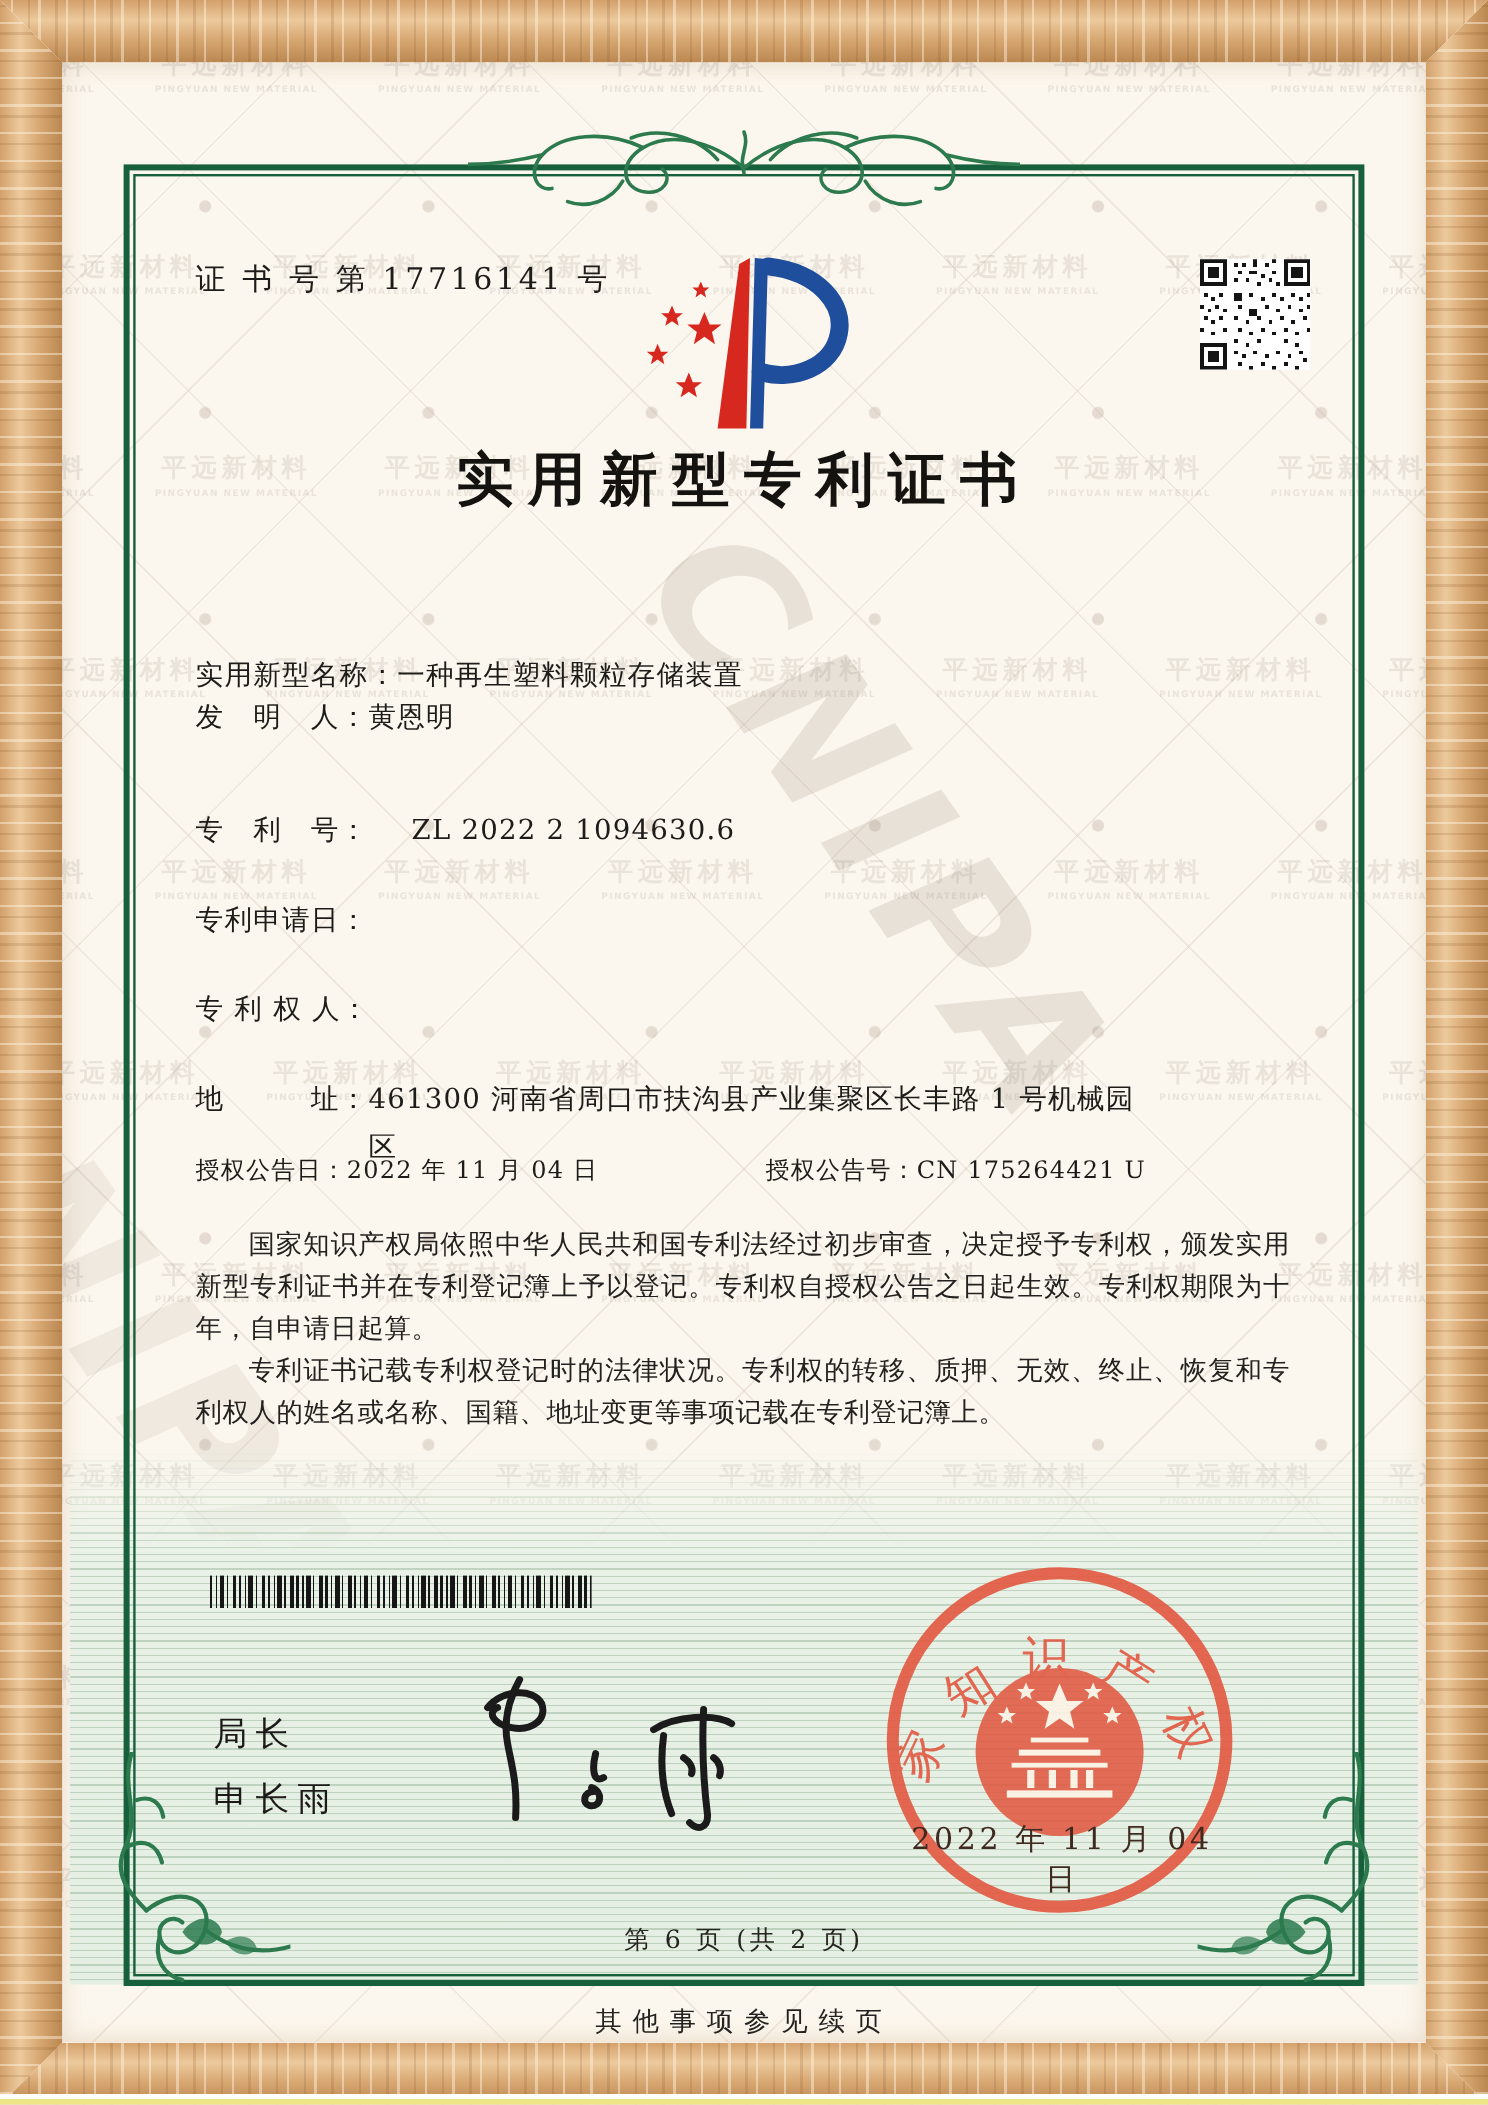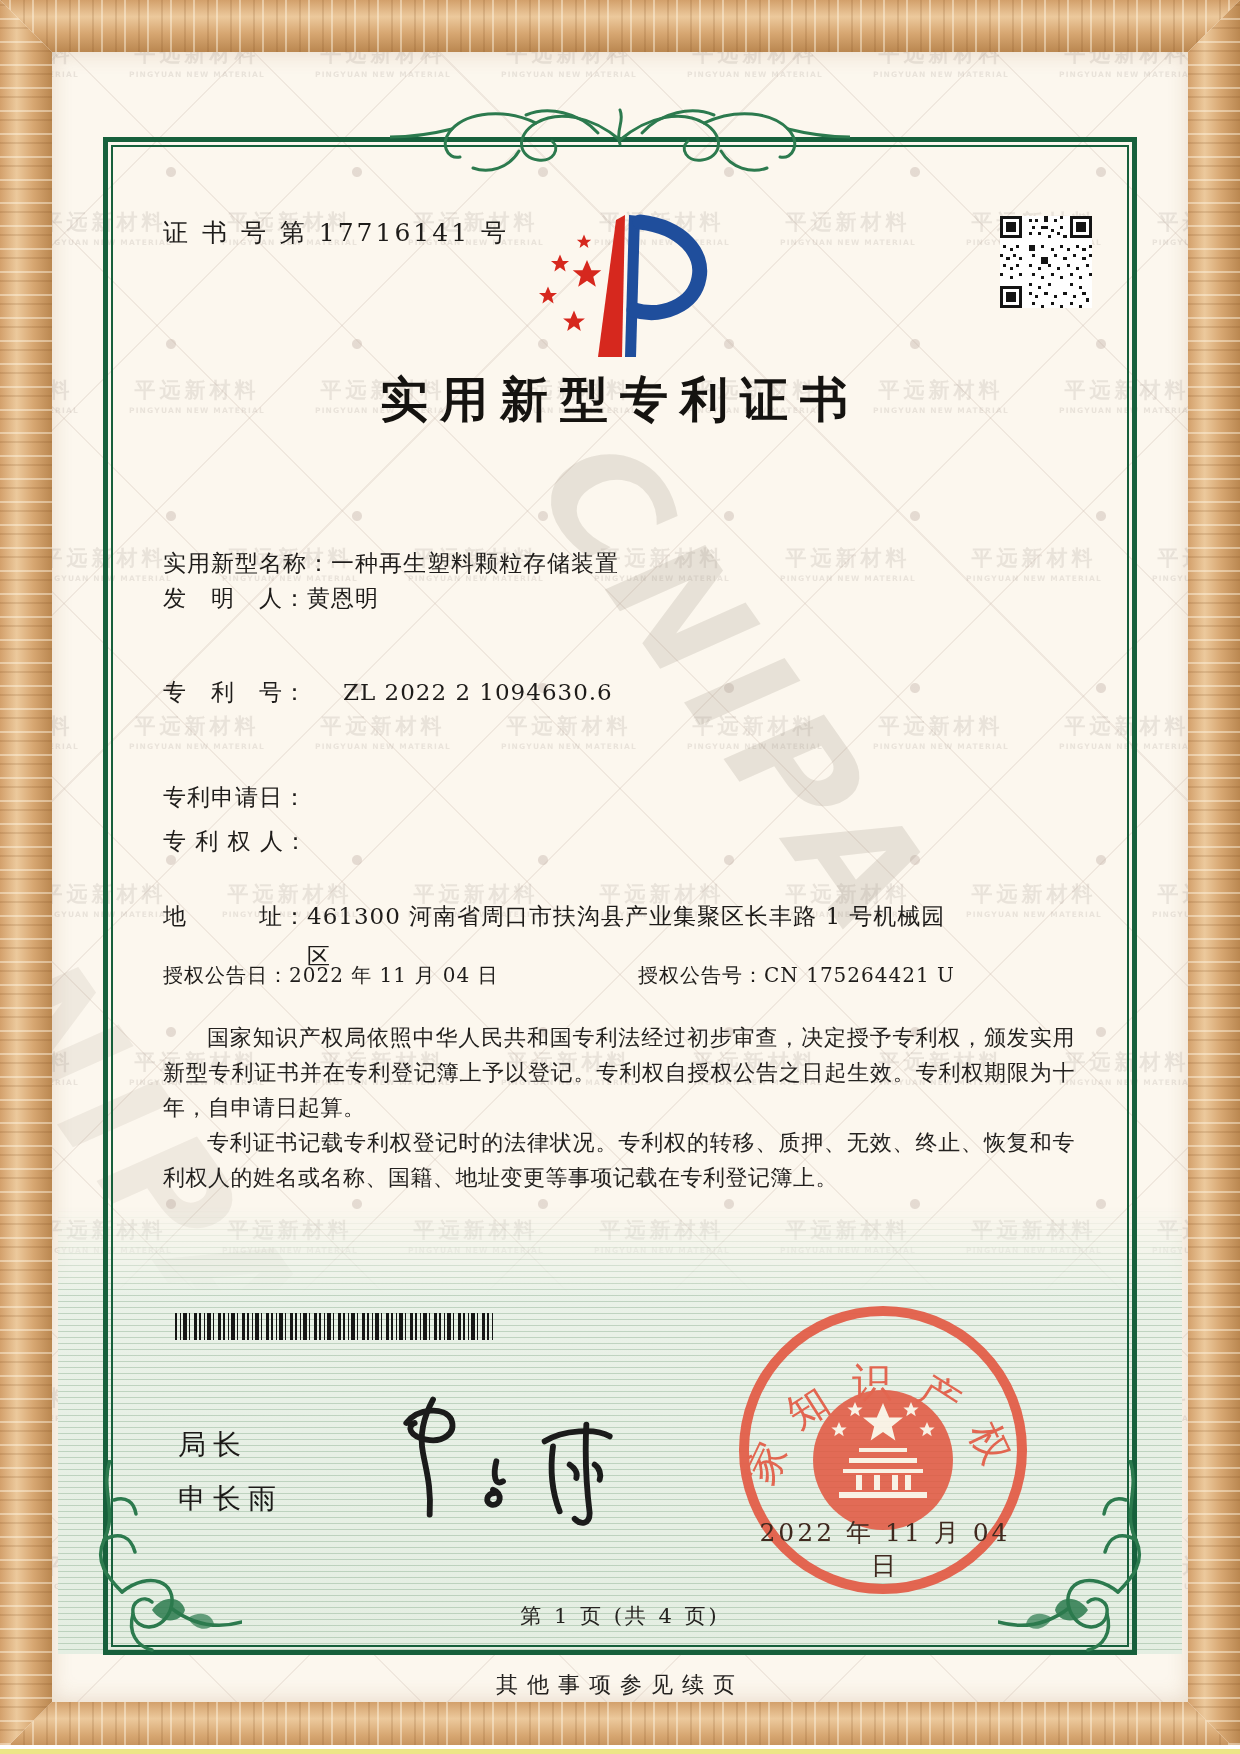--- a/index.html
+++ b/index.html
@@ -65,21 +65,21 @@
   .cert-no{position:absolute;left:163px;top:216px;font-size:25px;letter-spacing:3px;}
   .logo{position:absolute;left:528px;top:212px;}
   .qr{position:absolute;left:1000px;top:216px;width:92px;height:92px;background:#fff;}
   .title{position:absolute;left:0;right:0;top:368px;text-align:center;
     font-size:48px;font-weight:700;letter-spacing:12px;color:#151310;}
 
   .row{position:absolute;left:163px;width:912px;display:flex;font-size:23px;line-height:40px;letter-spacing:1px;}
   .row .lbl{flex:0 0 auto;white-space:pre;}
   .row .val{flex:1 1 auto;}
   .row-name{top:543px;justify-content:space-between;} .row-inventor{top:578px;} .row-patno{top:672px;gap:36px;}
-  .row-filing{top:777px;} .row-patentee{top:821px;} .row-address{top:896px;}
+  .row-filing{top:747px;} .row-patentee{top:821px;} .row-address{top:896px;}
   .row-address .val{max-width:648px;}
   .grant-row{position:absolute;top:962px;left:163px;width:912px;font-size:20px;letter-spacing:1px;}
   .grant-no-group{position:absolute;left:475px;top:0;white-space:nowrap;}
 
   .body-text{position:absolute;left:163px;right:165px;top:1020px;
     font-size:22px;line-height:35px;text-align:justify;letter-spacing:.5px;color:#242220;}
   .body-text p{margin:0;text-indent:2em;}
 
   .barcode{position:absolute;left:175px;top:1313px;width:318px;height:27px;z-index:5;
     background:repeating-linear-gradient(90deg,
@@ -652,21 +652,21 @@
           <rect x="-27" y="15" width="6" height="15"></rect>
           <rect x="-9" y="15" width="6" height="15"></rect>
           <rect x="9" y="15" width="6" height="15"></rect>
           <rect x="22" y="15" width="6" height="15"></rect>
           <rect x="-44" y="32" width="88" height="6"></rect>
         </g>
       </g>
     </svg>
     <div class="seal-date">2022 年 11 月 04 日</div>
 
-    <div class="page-info">第 1 页 (共 4 页)</div>
+    <div class="page-info">第 6 页 (共 2 页)</div>
   </div>
 
   <div class="footer-note">其他事项参见续页</div>
 
   <div class="wood wood-h wood-top"></div>
   <div class="wood wood-h wood-bottom"></div>
   <div class="wood wood-v wood-left"></div>
   <div class="wood wood-v wood-right"></div>
   <div class="scan-edge"></div>
 </div>

